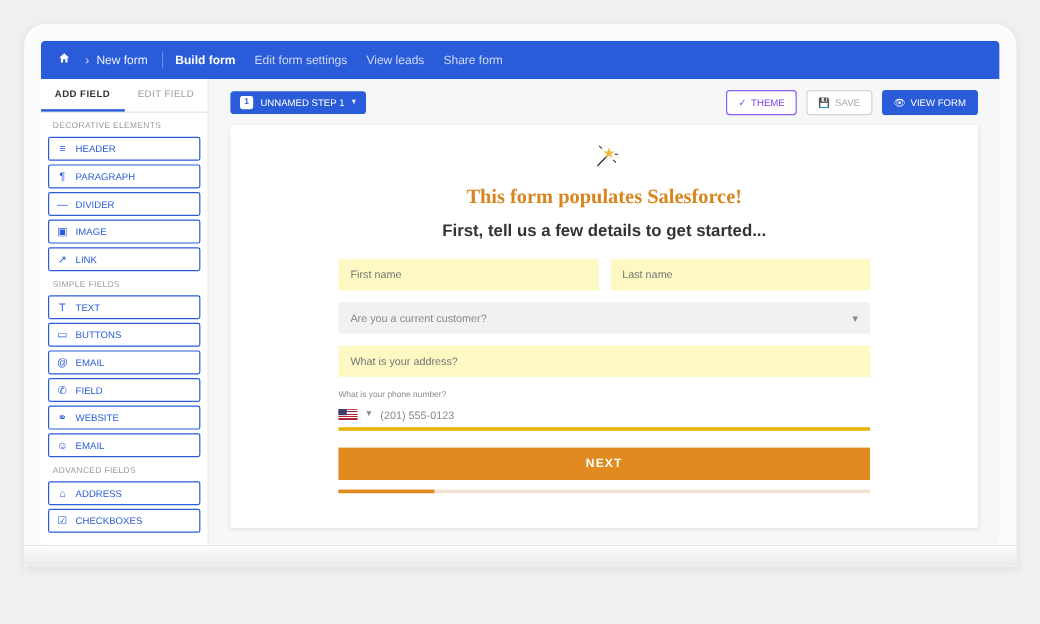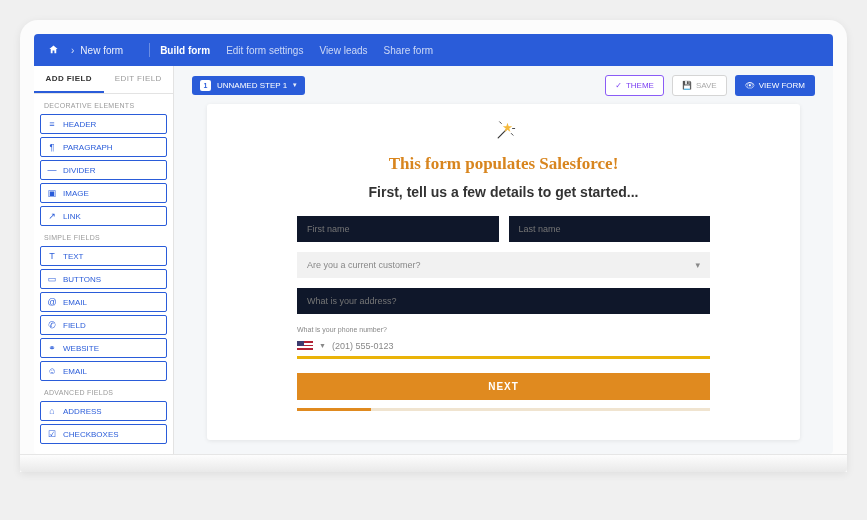--- a/index.html
+++ b/index.html
@@ -2,21 +2,21 @@
 <html><head>
 <meta charset="utf-8">
 <style>
 *{box-sizing:border-box;margin:0;padding:0;font-family:Arial,Helvetica,sans-serif}
 body{background:#f0f0f0;display:flex;justify-content:center;align-items:flex-start;padding:20px}
 .laptop{width:827px;background:#fcfcfc;border-radius:18px 18px 0 0;padding:14px 14px 0;box-shadow:0 2px 8px rgba(0,0,0,0.08);position:relative}
 .screen{background:#fff;border-radius:4px;overflow:hidden;height:420px}
 .topbar{background:#2a5cd9;height:32px;display:flex;align-items:center;padding:0 14px;color:#fff;font-size:10px}
 .topbar .home{margin-right:6px}
 .topbar .chev{margin:0 6px;opacity:.8}
-.topbar .crumb{opacity:.9;margin-right:16px}
+.topbar .crumb{opacity:.9;margin-right:2px}
 .topbar .sep{width:1px;height:14px;background:rgba(255,255,255,.3);margin:0 10px}
 .topbar .navlink{margin-right:16px;opacity:.75;cursor:pointer}
 .topbar .navlink.active{opacity:1;font-weight:700}
 .workspace{display:flex;height:388px}
 .sidebar{width:140px;border-right:1px solid #e3e3e3;background:#fff;display:flex;flex-direction:column;overflow:hidden}
 .tabs{display:flex;font-size:8px;border-bottom:1px solid #e3e3e3}
 .tabs .tab{flex:1;text-align:center;padding:8px 0;color:#9a9a9a;cursor:pointer;letter-spacing:.4px}
 .tabs .tab.active{color:#333;border-bottom:2px solid #2a5cd9;font-weight:700}
 .group-h{font-size:7px;color:#9a9a9a;padding:8px 10px 5px;letter-spacing:.3px}
 .field-rows{display:flex;flex-direction:column;gap:3px;padding:0 6px}
@@ -25,27 +25,27 @@
 .canvas{flex:1;background:#f5f7f9;display:flex;flex-direction:column}
 .ctoolbar{height:38px;display:flex;align-items:center;padding:0 18px;gap:8px}
 .stepbadge{background:#2a5cd9;color:#fff;font-size:8px;padding:4px 8px;border-radius:3px;display:flex;align-items:center;gap:6px;cursor:pointer}
 .stepbadge .num{background:#fff;color:#2a5cd9;width:11px;height:11px;border-radius:2px;display:inline-flex;align-items:center;justify-content:center;font-size:7px;font-weight:700}
 .stepbadge .dd{font-size:7px;opacity:.9}
 .spacer{flex:1}
 .tbtn{font-size:8px;padding:5px 9px;border-radius:3px;cursor:pointer;display:flex;align-items:center;gap:4px;border:1px solid transparent}
 .tbtn.theme{background:#fff;border-color:#8b5cf6;color:#7b3ff2}
 .tbtn.save{background:#fff;border-color:#d5d5d5;color:#aaa}
 .tbtn.view{background:#2a5cd9;color:#fff}
-.formcard{background:#fff;margin:0 33px 14px;flex:1;border-radius:3px;box-shadow:0 1px 4px rgba(0,0,0,.08);padding:14px 90px 0;overflow:hidden}
+.formcard{background:#fff;margin:0 18px 14px;flex:1;border-radius:3px;box-shadow:0 1px 4px rgba(0,0,0,.08);padding:14px 90px 0;overflow:hidden}
 .wand{display:flex;justify-content:center;margin-bottom:8px}
 .wand svg{width:28px;height:28px}
 .ftitle{color:#d8851e;font-family:Georgia,serif;font-size:17px;font-weight:700;text-align:center;margin-bottom:10px}
 .fsub{text-align:center;font-size:14px;font-weight:700;color:#333;margin-bottom:16px}
 .row2{display:flex;gap:10px;margin-bottom:10px}
-.inp{background:#0f172a;border:none;height:26px;padding:0 10px;font-size:9px;color:#888;flex:1}
+.inp{background:#fef9c3;border:none;height:26px;padding:0 10px;font-size:9px;color:#888;flex:1}
 .inp.full{width:100%}
 .select{background:#f1f1f1;height:26px;padding:0 10px;font-size:9px;color:#888;display:flex;align-items:center;justify-content:space-between;margin-bottom:10px;cursor:pointer}
 .plabel{font-size:7px;color:#888;margin-bottom:2px}
 .phonebox{border-bottom:3px solid #eab308;height:24px;display:flex;align-items:center;gap:6px;font-size:9px;color:#888;margin-bottom:14px}
 .flag{width:16px;height:10px;background:linear-gradient(to bottom,#b22234 7%,#fff 7% 14%,#b22234 14% 21%,#fff 21% 28%,#b22234 28% 35%,#fff 35% 42%,#b22234 42% 50%,#fff 50% 57%,#b22234 57% 64%,#fff 64% 71%,#b22234 71% 78%,#fff 78% 85%,#b22234 85% 92%,#fff 92%);position:relative}
 .flag::before{content:"";position:absolute;left:0;top:0;width:7px;height:5px;background:#3c3b6e}
 .nextbtn{background:#e08a1f;color:#fff;font-size:10px;font-weight:700;letter-spacing:1px;text-align:center;padding:8px 0;cursor:pointer}
 .prog{height:3px;background:#f0e4d0;margin-top:8px;position:relative}
 .prog::before{content:"";position:absolute;left:0;top:0;height:100%;width:18%;background:#e08a1f}
 .base{height:18px;background:linear-gradient(to bottom,#fdfdfd,#e9e9e9);border-radius:0 0 3px 3px;margin:0 -14px;border-top:1px solid #e6e6e6}

